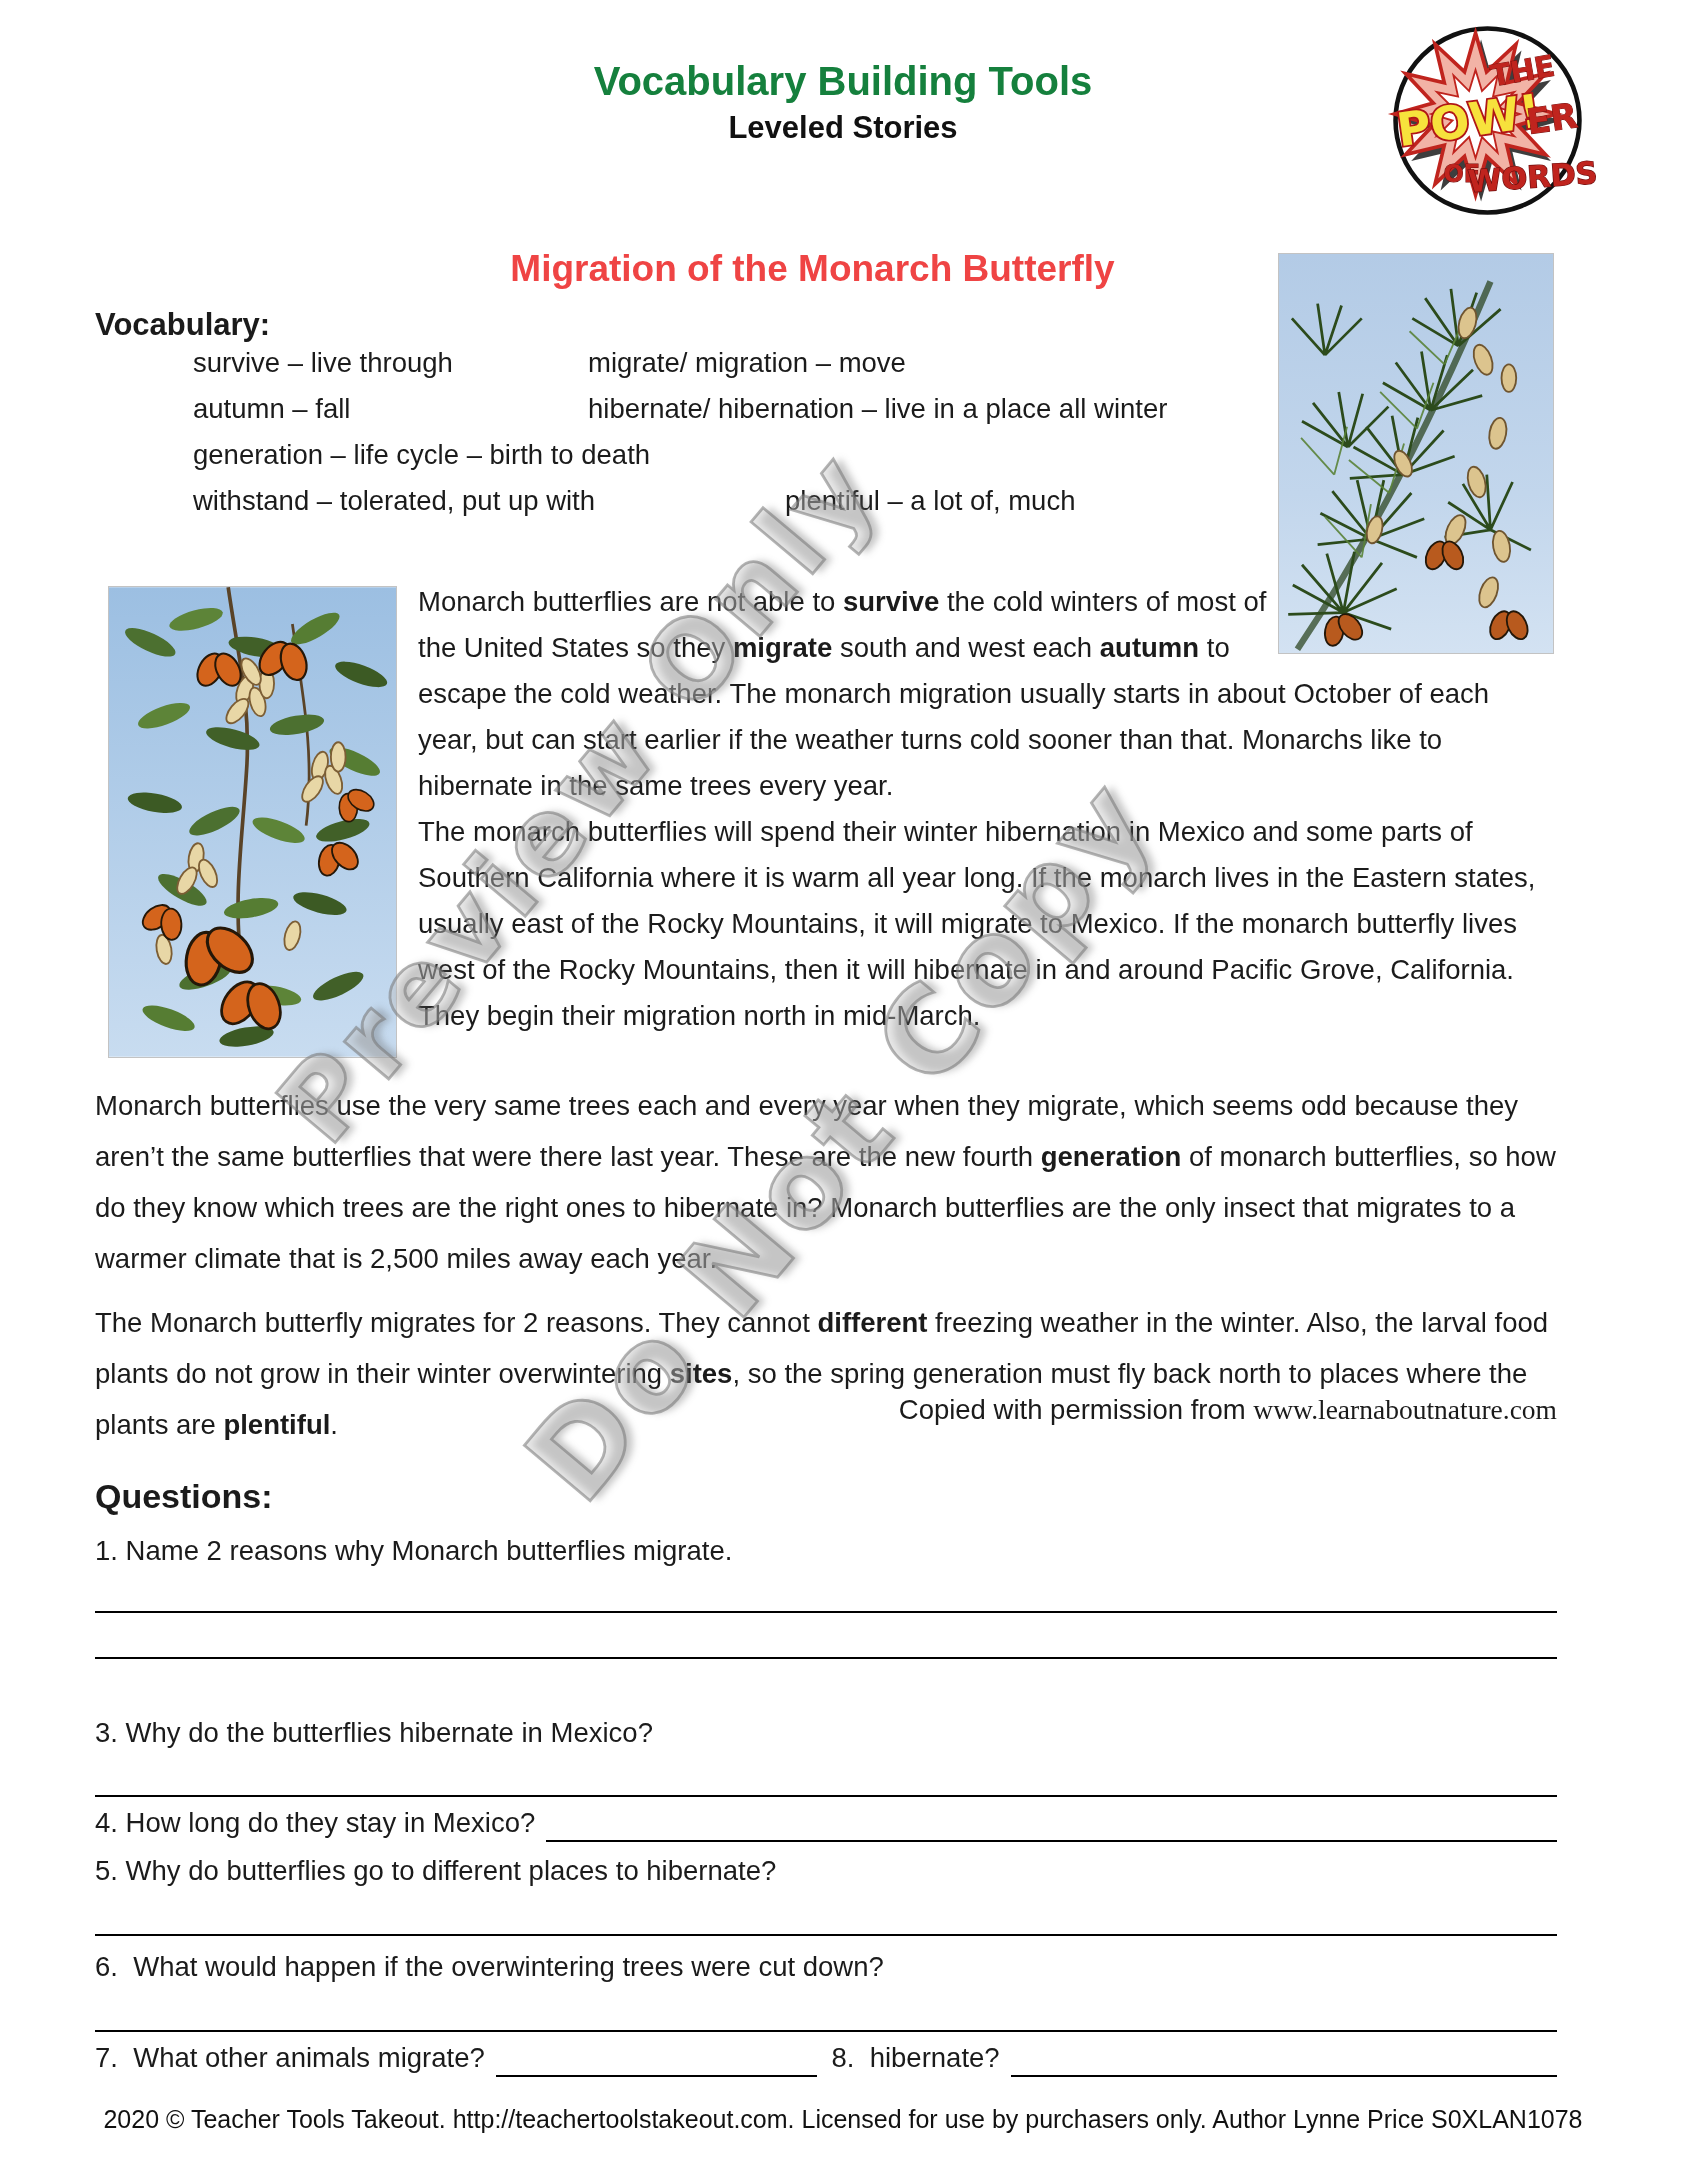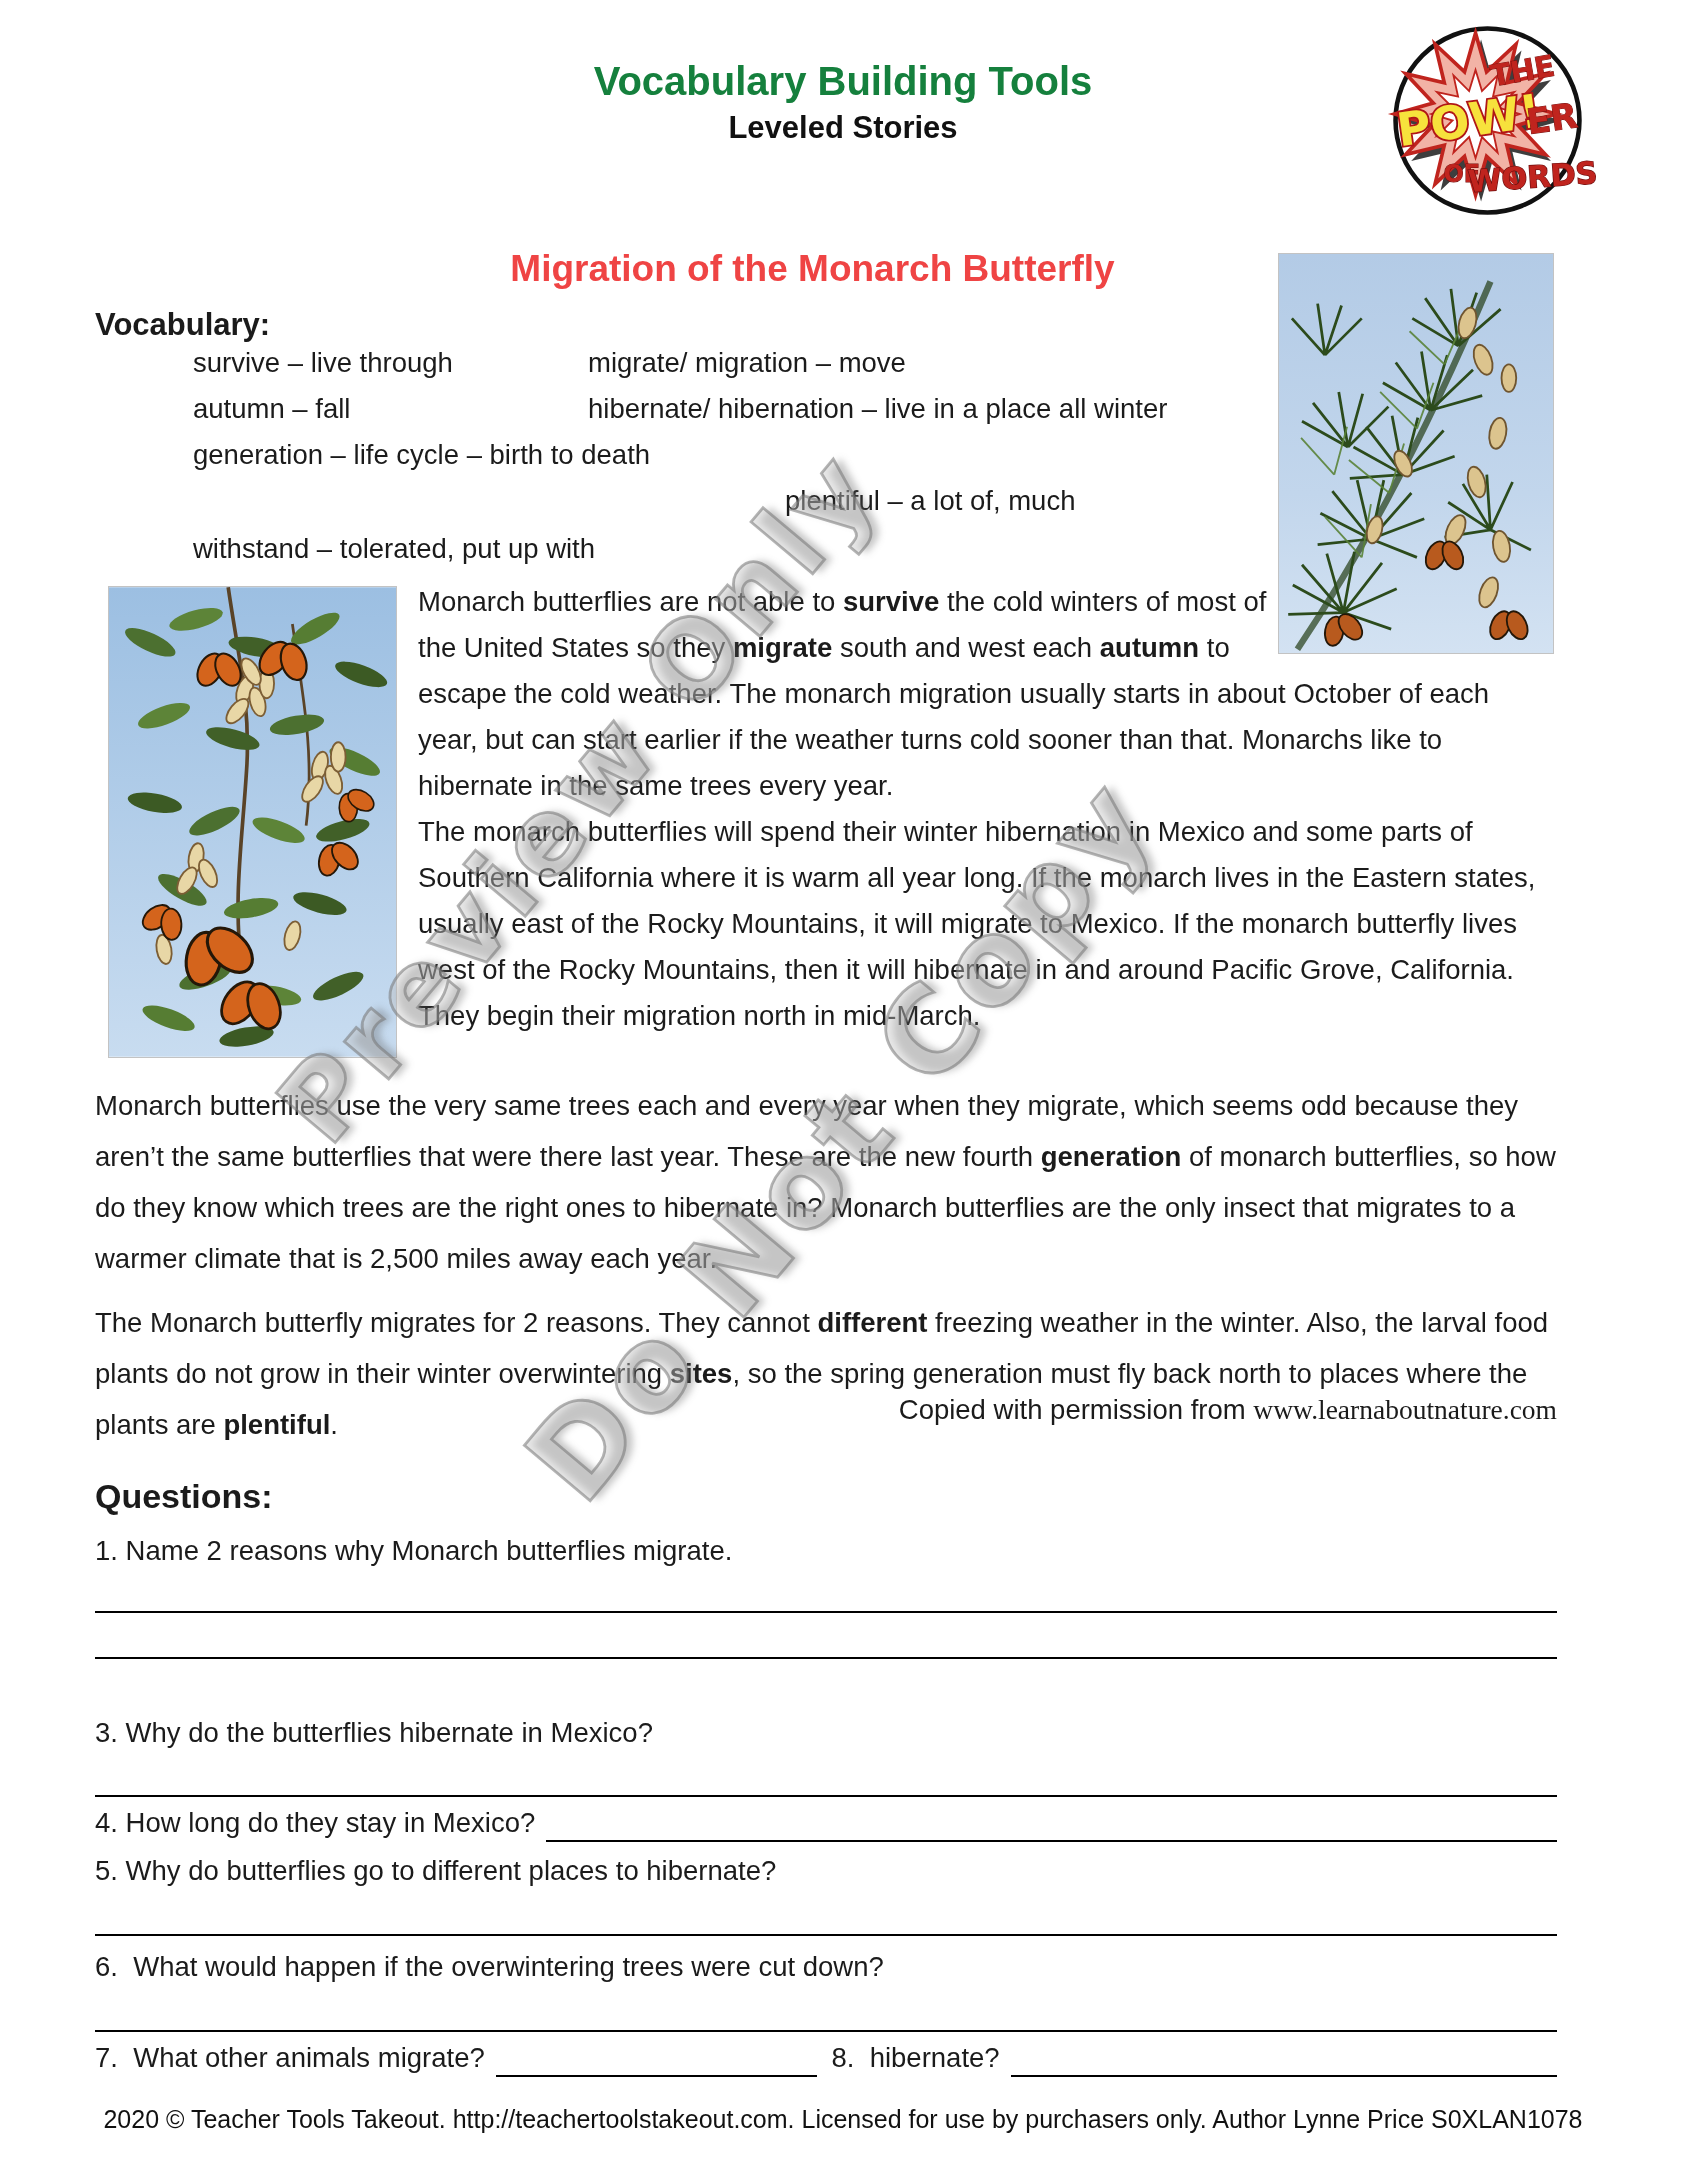--- a/index.html
+++ b/index.html
@@ -6,21 +6,21 @@
   .page{position:relative;width:1686px;height:2182px;background:#ffffff;overflow:hidden;
         font-family:"Liberation Sans",sans-serif;color:#1b1b1b;}
   .abs{position:absolute;}
   .center{text-align:center;}
   .page-title{top:59px;left:0;width:1686px;font-size:40px;font-weight:bold;color:#15803d;}
   .page-subtitle{top:110px;left:0;width:1686px;font-size:31px;font-weight:bold;color:#111;}
   .story-title{top:248px;left:0;width:1625px;font-size:37px;font-weight:bold;color:#ef4444;}
   .vocab-heading{top:307px;left:95px;font-size:31px;font-weight:bold;}
   .vocab-row{left:193px;width:1359px;display:flex;font-size:27.5px;}
   .vr0{top:347px;} .vr1{top:393px;align-items:flex-end;} .vr2{top:439px;} .vr3{top:485px;}
-  .w430{width:395px;flex:none;} .w645{width:592px;flex:none;margin-top:48px;}
+  .w430{width:395px;flex:none;} .w645{width:592px;flex:none;}
   .photo{position:absolute;border:0.9px solid #c3c3c3;box-sizing:content-box;}
   .story-text{position:absolute;left:418px;top:579px;width:1137px;font-size:27.5px;line-height:46px;}
   .story-text p{margin:0;}
   .right-spacer{float:right;width:277px;height:78px;}
   .main-text{position:absolute;left:95px;top:1080px;width:1462px;font-size:27.5px;line-height:51px;}
   .main-text p{margin:0;}
   .main-text p + p{margin-top:13px;}
   .permission{position:absolute;left:643px;top:1394px;width:914px;text-align:right;font-size:27.5px;white-space:nowrap;}
   .serif{font-family:"Liberation Serif",serif;}
   .q-heading{top:1477px;left:95px;font-size:34px;font-weight:bold;}

